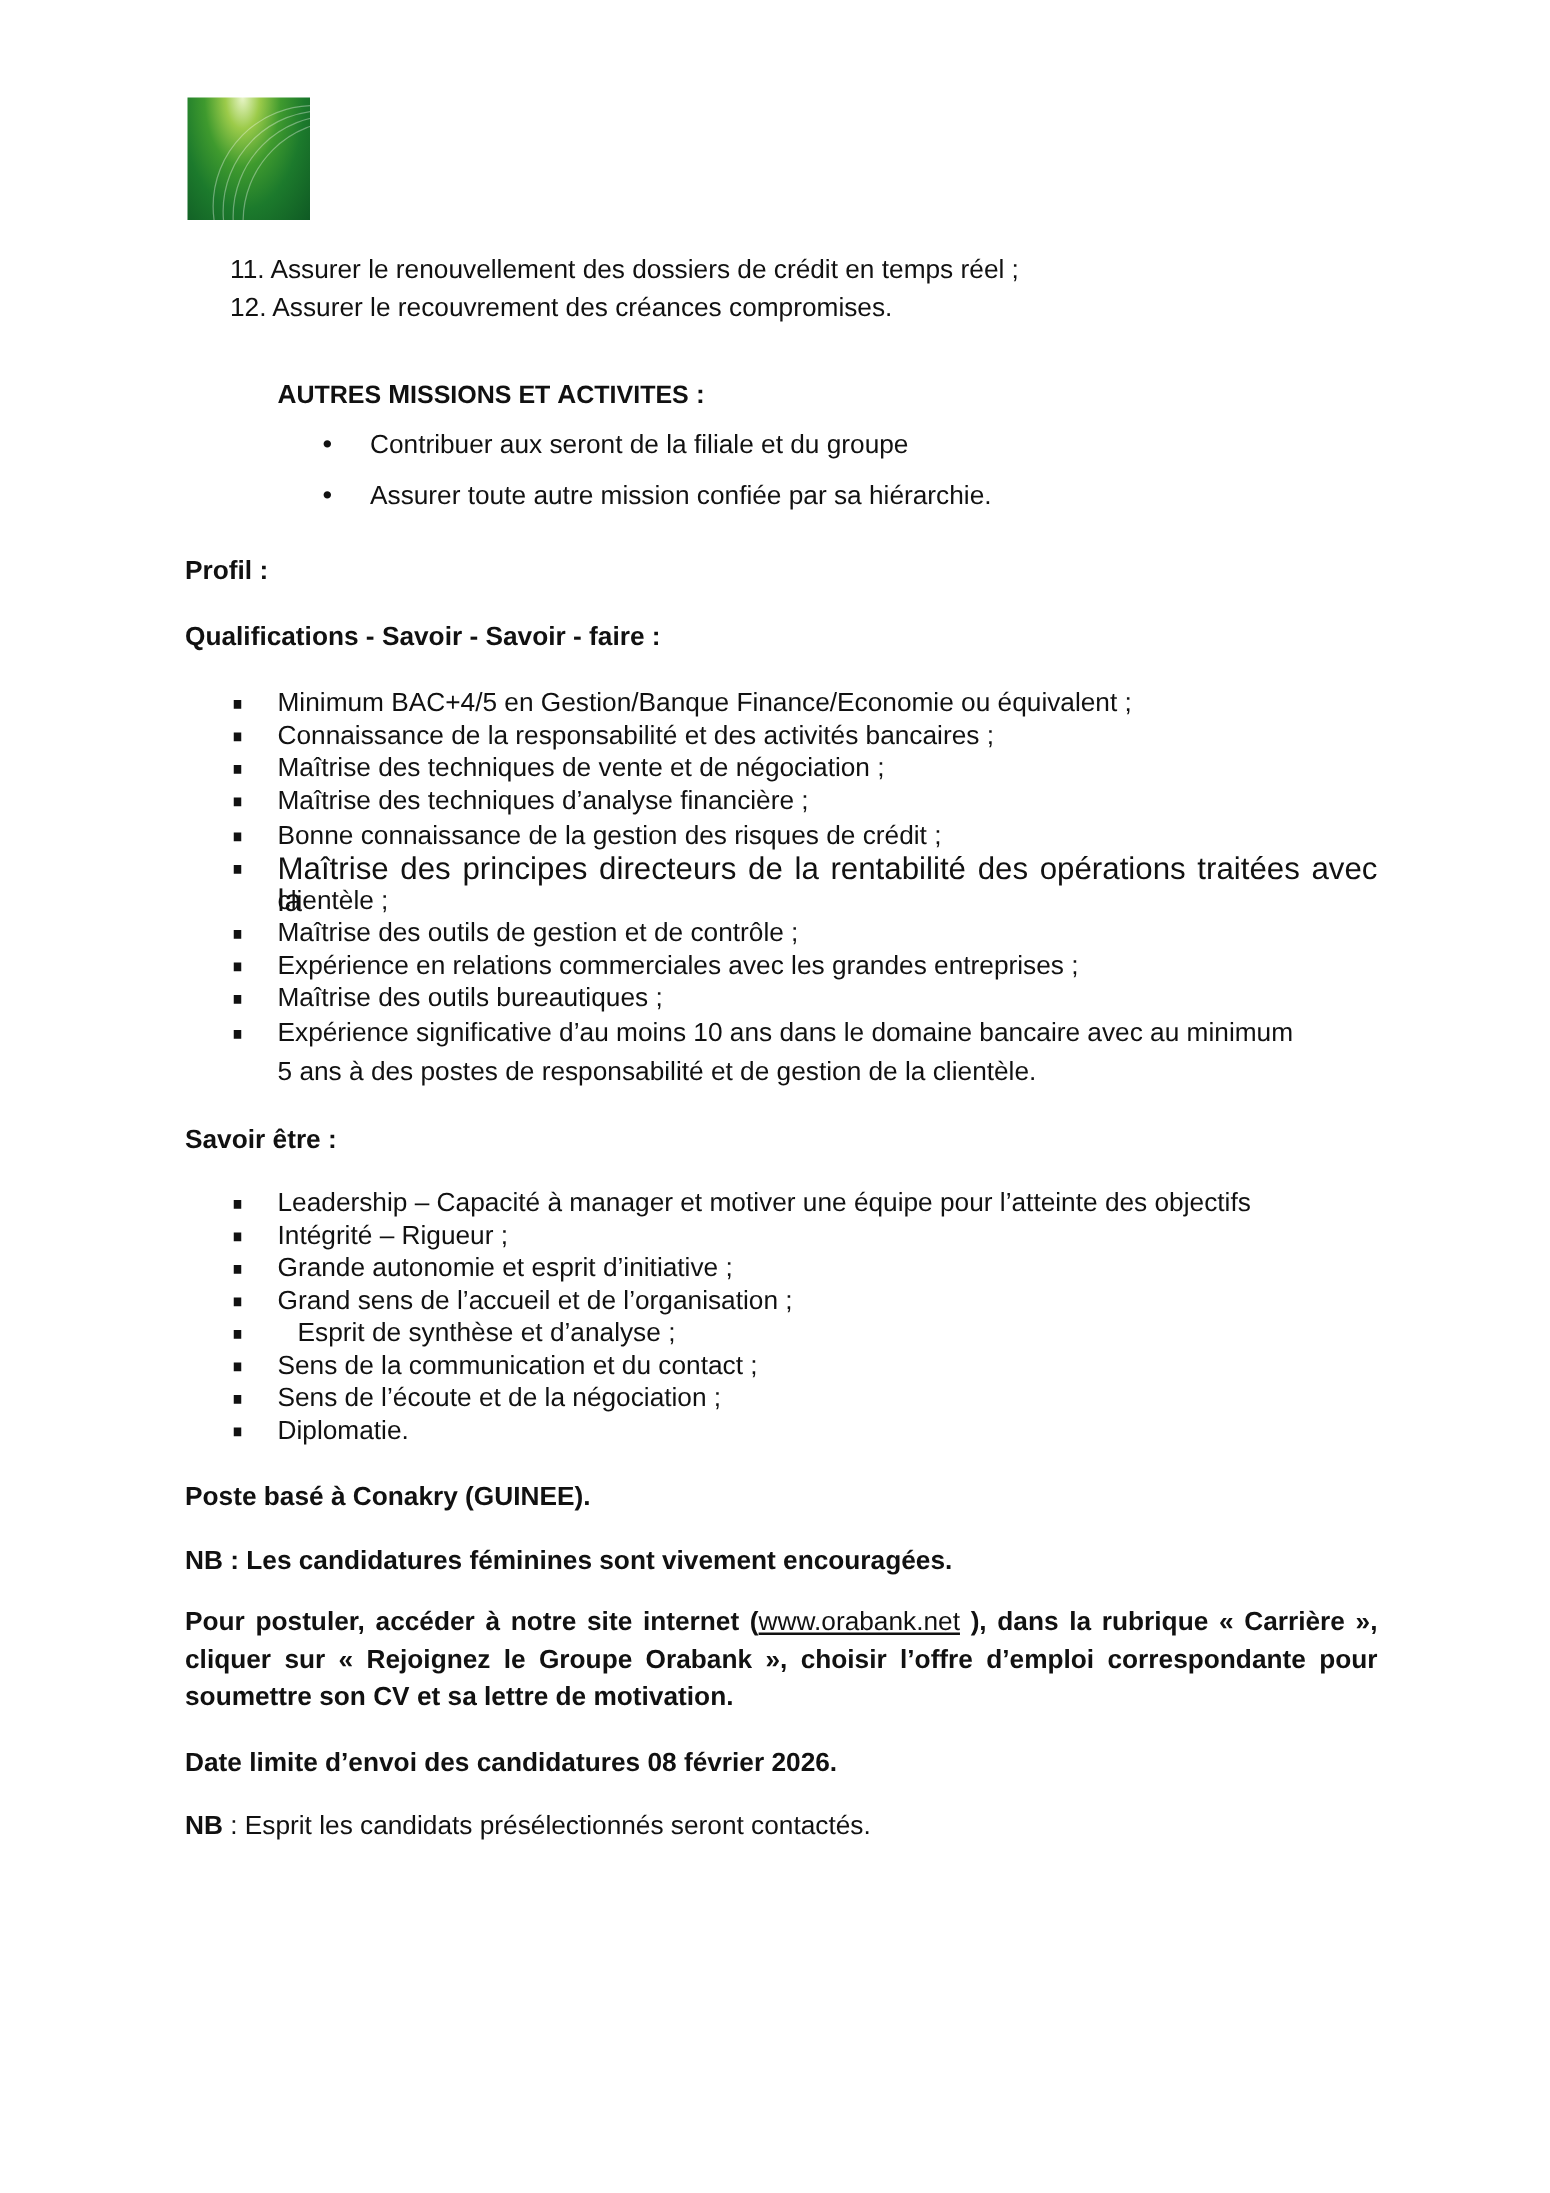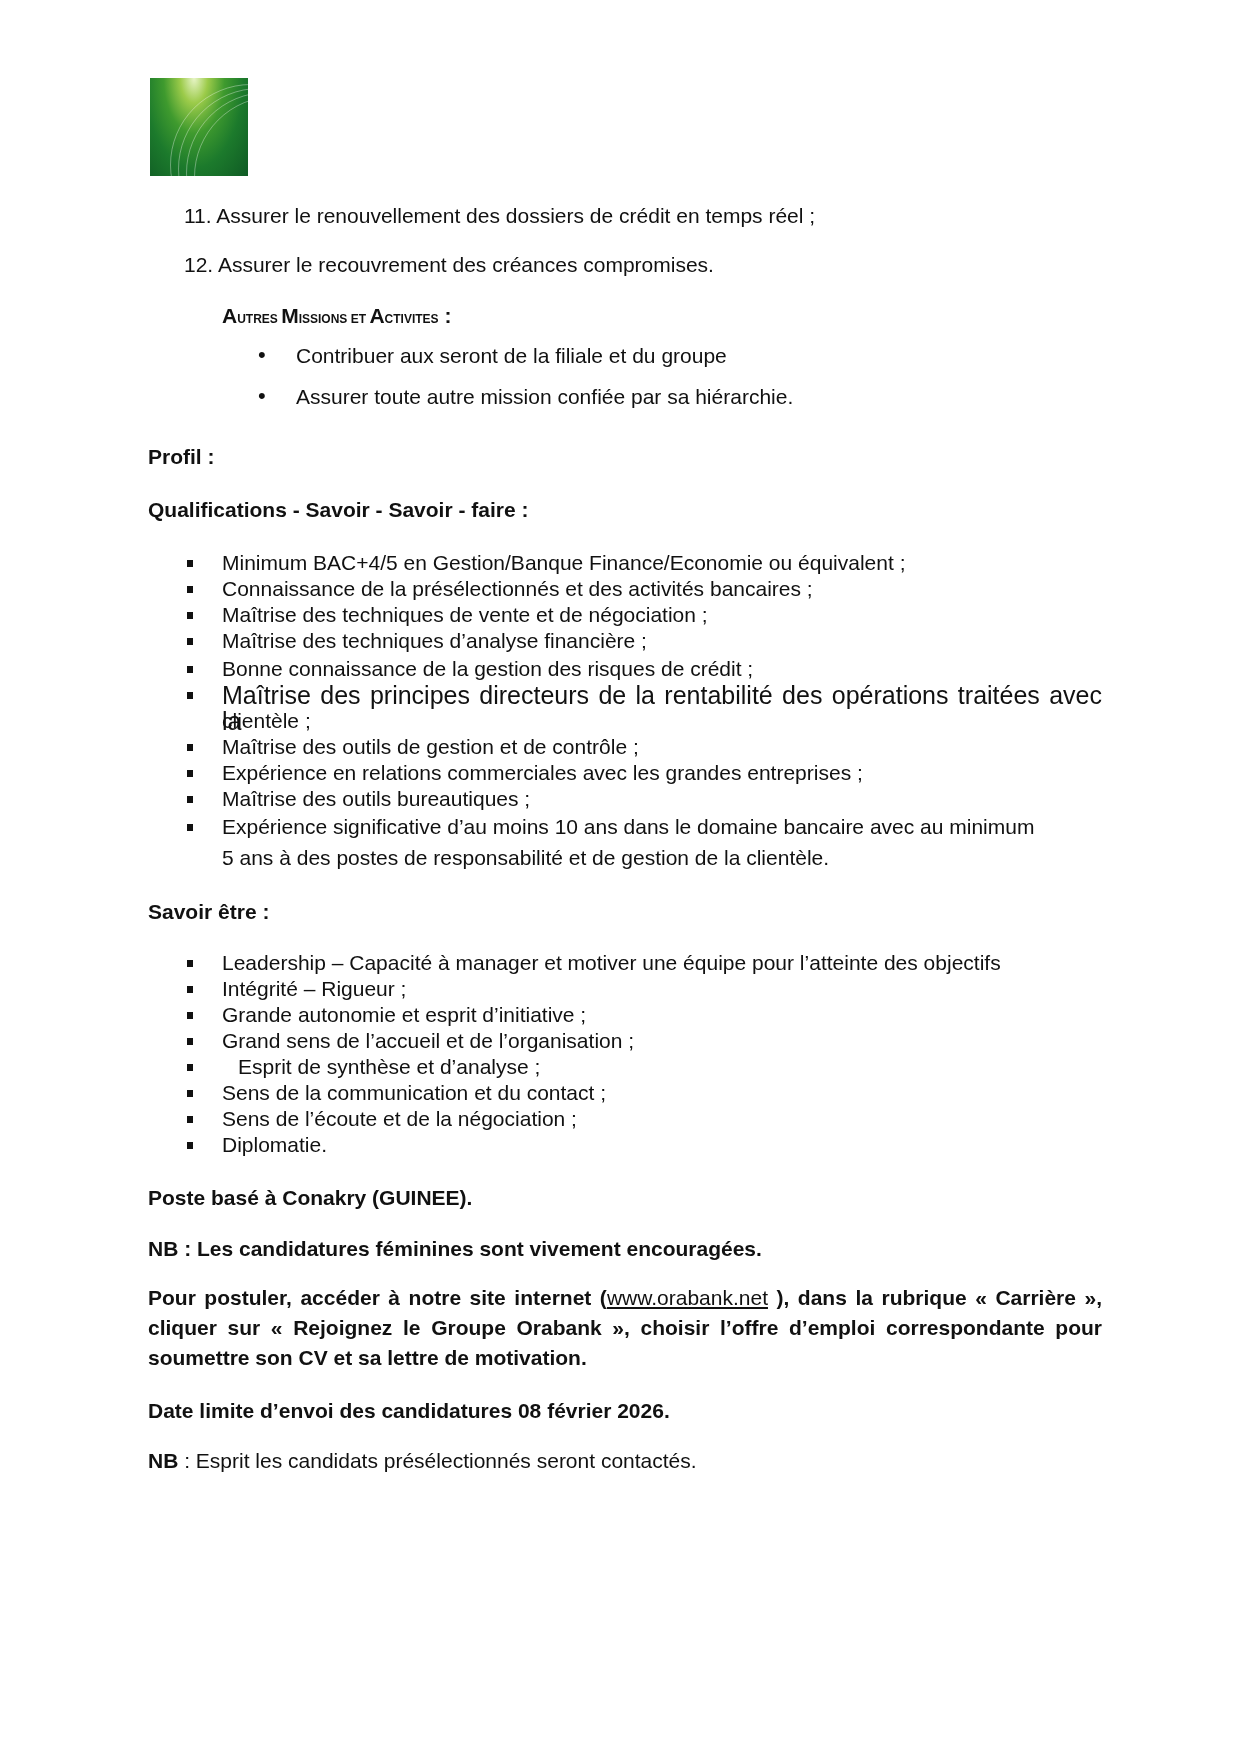--- a/index.html
+++ b/index.html
@@ -8,21 +8,21 @@
   .logo { position: absolute; left: 150px; top: 77px; height: 100px; display: flex; align-items: center; }
   .logo-mark { width: 98px; height: 98px; position: relative; overflow: hidden;
     background: radial-gradient(ellipse at 45% 0%, #e8f5c8 0%, #9ccb4a 18%, #3f9a2e 40%, #1c7a2c 65%, #0f5a24 100%); }
   .logo-mark .ray { position: absolute; width: 160px; height: 160px; border-radius: 50%;
     border: 1.5px solid rgba(255,255,255,0.35); left: 22px; top: 8px; }
   .logo-text { font-family: "DejaVu Sans", sans-serif; font-weight: bold; font-size: 62px;
     color: #1a1a1a; margin-left: 18px; letter-spacing: 1px; line-height: 1; }
   .t { position: absolute; font-size: 21px; line-height: 26px; white-space: nowrap; }
   .b { font-weight: bold; }
   .sc { font-weight: bold; font-size: 21px; }
-  .sc .s { font-size: 12px; text-align: right; }
+  .sc .s { font-size: 20px; text-align: right; }
   .bul-dot { position: absolute; font-size: 22px; }
   .sq { position: absolute; width: 6px; height: 7px; background: #111; }
   .just { position: absolute; left: 222px; width: 880px; font-size: 25px; line-height: 26px;
     text-align: justify; text-align-last: justify; white-space: normal; }
   .para { position: absolute; left: 148px; width: 954px; font-size: 21px; line-height: 30px;
     font-weight: bold; text-align: justify; }
   a.link { color: #111; text-decoration: underline; font-weight: normal; }
 </style>
 </head>
 <body>
@@ -33,41 +33,41 @@
     <div class="ray" style="left:28px;top:10px;"></div>
     <div class="ray" style="left:36px;top:14px;"></div>
     <div class="ray" style="left:44px;top:18px;"></div>
   </div>
 </div>
 
 <div class="t" style="left:184px;top:203px;">
   <span>11.</span>
   <span>Assurer le renouvellement des dossiers de crédit en temps réel ;</span>
 </div>
-<div class="t" style="left:184px;top:252px;">
+<div class="t" style="left:184px;top:234px;">
   <span>12.</span>
   <span>Assurer le recouvrement des créances compromises.</span>
 </div>
 
 <div class="t sc" style="left:222px;top:303px;">
   <span>A</span><span class="s">UTRES </span><span>M</span><span class="s">ISSIONS </span><span class="s">ET </span><span>A</span><span class="s">CTIVITES</span><span> :</span>
 </div>
 
 <span class="bul-dot" style="left:258px;top:342px;">•</span>
 <div class="t" style="left:296px;top:343px;">Contribuer aux seront de la filiale et du groupe</div>
 <span class="bul-dot" style="left:258px;top:383px;">•</span>
 <div class="t" style="left:296px;top:384px;">Assurer toute autre mission confiée par sa hiérarchie.</div>
 
 <div class="t b" style="left:148px;top:444px;">Profil :</div>
 <div class="t b" style="left:148px;top:497px;">Qualifications - Savoir - Savoir - faire :</div>
 
 <div class="sq" style="left:187px;top:560px;"></div>
 <div class="t" style="left:222px;top:550px;">Minimum BAC+4/5 en Gestion/Banque Finance/Economie ou équivalent ;</div>
 <div class="sq" style="left:187px;top:586px;"></div>
-<div class="t" style="left:222px;top:576px;">Connaissance de la présélectionnés et des activités bancaires ;</div>
+<div class="t" style="left:222px;top:576px;">Connaissance de la responsabilité et des activités bancaires ;</div>
 <div class="sq" style="left:187px;top:612px;"></div>
 <div class="t" style="left:222px;top:602px;text-align:center;">Maîtrise des techniques de vente et de négociation ;</div>
 <div class="sq" style="left:187px;top:638px;"></div>
 <div class="t" style="left:222px;top:628px;">Maîtrise des techniques d’analyse financière ;</div>
 <div class="sq" style="left:187px;top:666px;"></div>
 <div class="t" style="left:222px;top:656px;">Bonne connaissance de la gestion des risques de crédit ;</div>
 <div class="sq" style="left:187px;top:692px;"></div>
 <div class="just" style="top:682px;">Maîtrise des principes directeurs de la rentabilité des opérations traitées avec la</div>
 <div class="t" style="left:222px;top:708px;">clientèle ;</div>
 <div class="sq" style="left:187px;top:744px;"></div>

